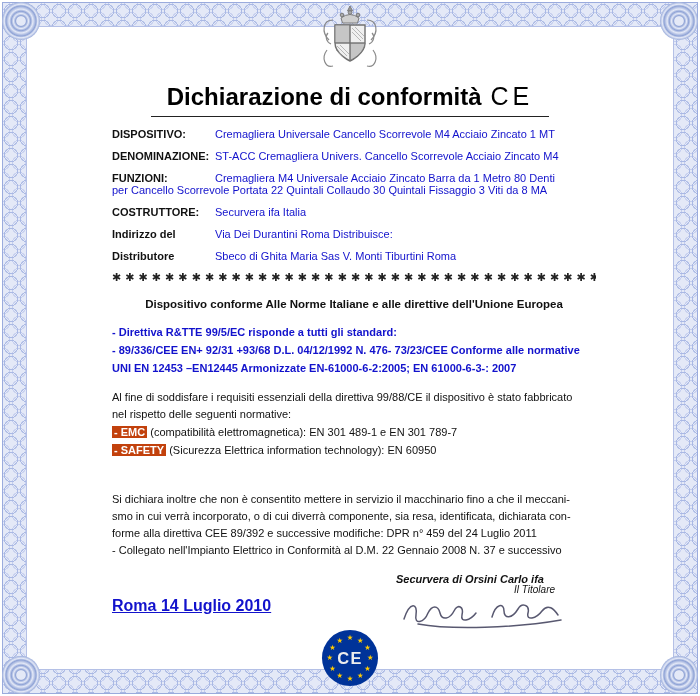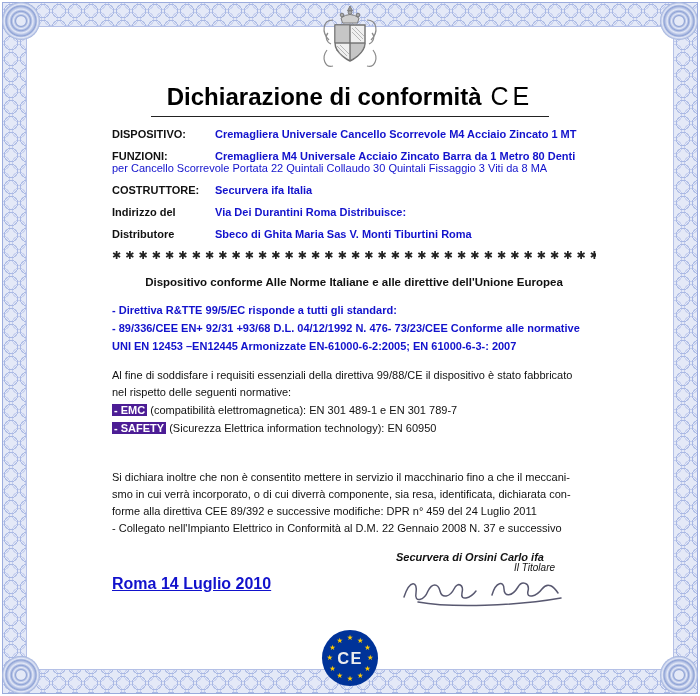--- a/index.html
+++ b/index.html
@@ -33,33 +33,33 @@
   .title{
     display:inline-block;font-size:24px;font-weight:bold;color:#000;
     border-bottom:1.5px solid #222;padding:0 16px 5px 16px;white-space:nowrap;
   }
   .ce{font-weight:normal;font-size:25px;letter-spacing:4px;margin-left:9px;}
 
   .content{position:absolute;top:127px;left:112px;right:104px;z-index:3;}
 
   .field{font-size:11px;line-height:15px;margin-bottom:7px;}
   .flabel{display:inline-block;width:103px;font-weight:bold;color:#111;vertical-align:top;}
-  .fvalue{font-weight:bold;color:#1212cc;margin-top:25px;}
+  .fvalue{font-weight:normal;color:#1212cc;margin-top:25px;}
   .fline2{font-size:11px;line-height:15px;font-weight:normal;color:#1212cc;margin:-3px 0 7px 0;}
 
   .stars{margin-top:4px;font-size:11px;color:#222;white-space:nowrap;overflow:hidden;letter-spacing:0.5px;}
 
   .heading{text-align:center;font-weight:bold;font-size:11.5px;color:#111;margin:14px 0 13px 0;}
 
   .bluep{color:#1212cc;font-weight:bold;font-size:11px;line-height:18px;}
   .bluep div{margin:0;}
 
   .intro{font-size:11px;line-height:17px;color:#111;margin-top:12px;}
   .std{font-size:11px;line-height:18px;color:#111;}
-  .tag{background:#4c1d95;color:#fff;font-weight:bold;padding:0 2px;}
+  .tag{background:#c2410c;color:#fff;font-weight:bold;padding:0 2px;}
 
   .decl{font-size:11px;line-height:17px;color:#111;margin-top:32px;}
 
   .footerrow{display:flex;justify-content:space-between;align-items:flex-start;margin-top:14px;}
   .date{color:#1212cc;font-weight:bold;font-size:16px;text-decoration:underline;margin-top:24px;}
   .sigblock{width:200px;text-align:left;}
   .signame{font-weight:bold;font-style:italic;font-size:11px;white-space:nowrap;}
   .sigrole{font-style:italic;font-size:10px;margin-left:118px;line-height:10px;}
   .sigsvg{display:block;margin-top:-2px;}
 
@@ -113,20 +113,23 @@
   <div class="titlewrap">
     <span class="title"><span>Dichiarazione di conformità</span><span class="ce">CE</span></span>
   </div>
 
   <div class="content">
 
     <div class="field">
       <span class="flabel">DISPOSITIVO:</span><span class="fvalue">Cremagliera Universale Cancello Scorrevole M4 Acciaio Zincato 1 MT</span>
     </div>
 
+    <div class="field">
+      <span class="flabel">DENOMINAZIONE:</span><span class="fvalue">ST-ACC Cremagliera Univers. Cancello Scorrevole Acciaio Zincato M4</span>
+    </div>
 
     <div class="field" style="margin-bottom:0">
       <span class="flabel">FUNZIONI:</span><span class="fvalue">Cremagliera M4 Universale Acciaio Zincato Barra da 1 Metro 80 Denti</span>
     </div>
     <div class="fline2">per Cancello Scorrevole Portata 22 Quintali Collaudo 30 Quintali Fissaggio 3 Viti da 8 MA</div>
 
     <div class="field">
       <span class="flabel">COSTRUTTORE:</span><span class="fvalue">Securvera ifa Italia</span>
     </div>
 

